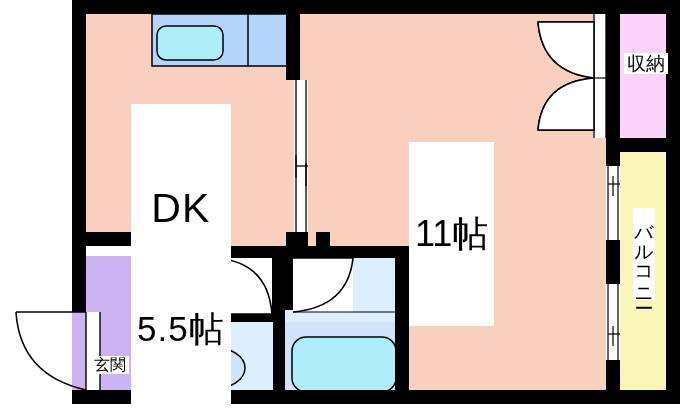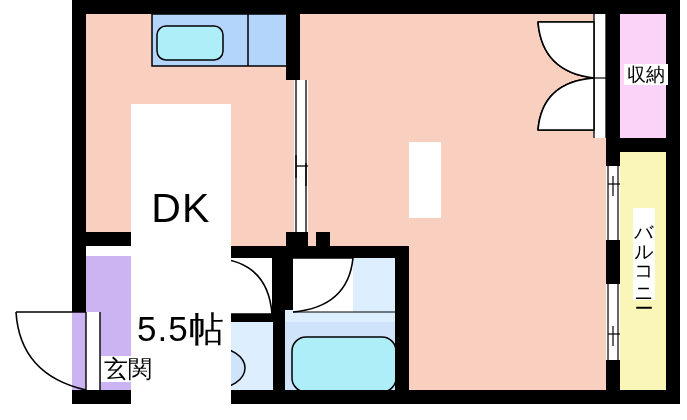--- a/index.html
+++ b/index.html
@@ -32,21 +32,21 @@
   .lbl-dk {
     font-size: 41px;
     text-align: center;
     letter-spacing: 1px;
   }
   .lbl-dk .l2 { font-size: 35px; }
   .lbl-yoshitsu {
     font-size: 36px;
     text-align: center;
   }
-  .lbl-genkan { font-size: 24px; margin-left: 10px; }
+  .lbl-genkan { font-size: 16px; }
   .lbl-shuno  { font-size: 19px; }
   .lbl-balcony {
     font-size: 19px;
     writing-mode: vertical-rl;
     text-orientation: upright;
     line-height: 1.05;
   }
 </style>
 </head>
 <body>
@@ -174,21 +174,22 @@
     <rect x="286" y="232" width="22" height="14" fill="#000000"></rect>
 
   </svg>
 
   <div class="lbl lbl-dk" style="left:131px; top:104px; padding:2px 6px;">
     <div>DK</div>
     <div class="l2">5.5帖</div>
   </div>
 
   <div class="lbl lbl-yoshitsu" style="left:409px; top:142px; padding:2px 6px;">
+    <div>11帖</div>
   </div>
 
   <div class="lbl lbl-genkan" style="left:91px; top:356px; padding:1px 3px;">玄関</div>
 
-  <div class="lbl lbl-shuno" style="left:624px; top:64px; padding:1px 3px;">収納</div>
+  <div class="lbl lbl-shuno" style="left:624px; top:53px; padding:1px 3px;">収納</div>
 
   <div class="lbl lbl-balcony" style="left:633px; top:208px; padding:3px 1px;">バルコニー</div>
 
 </div>
 
 </body></html>

